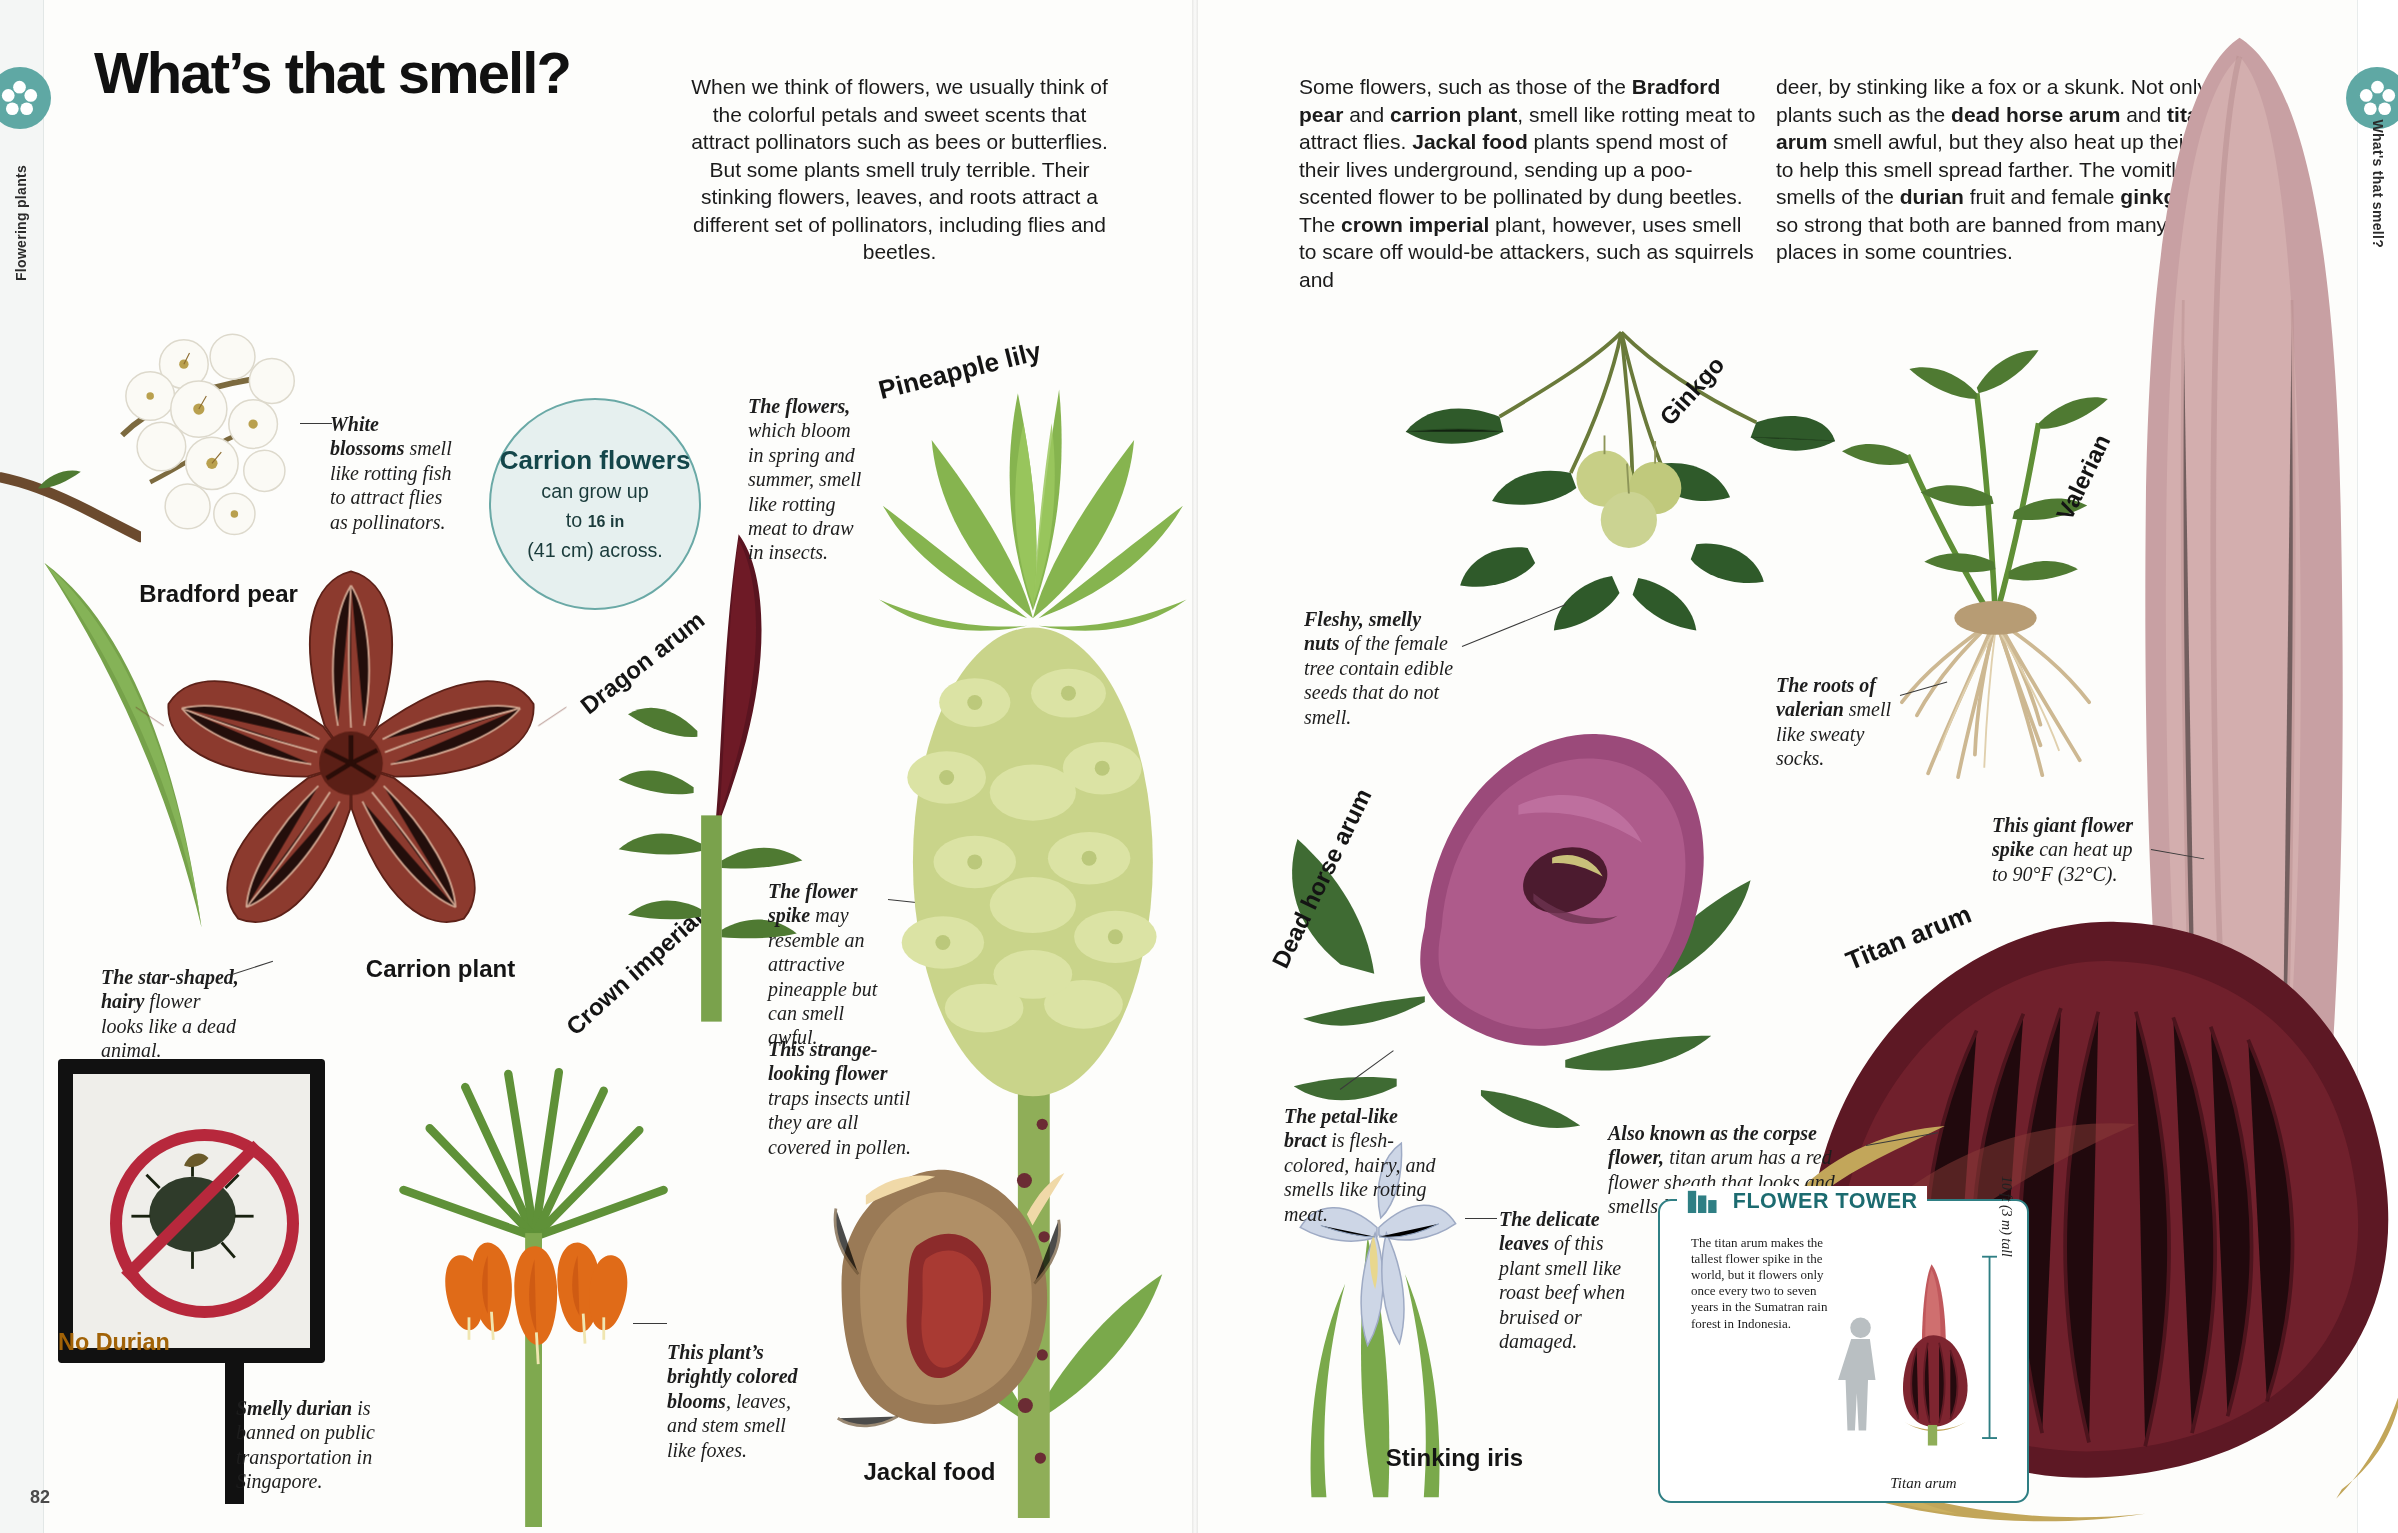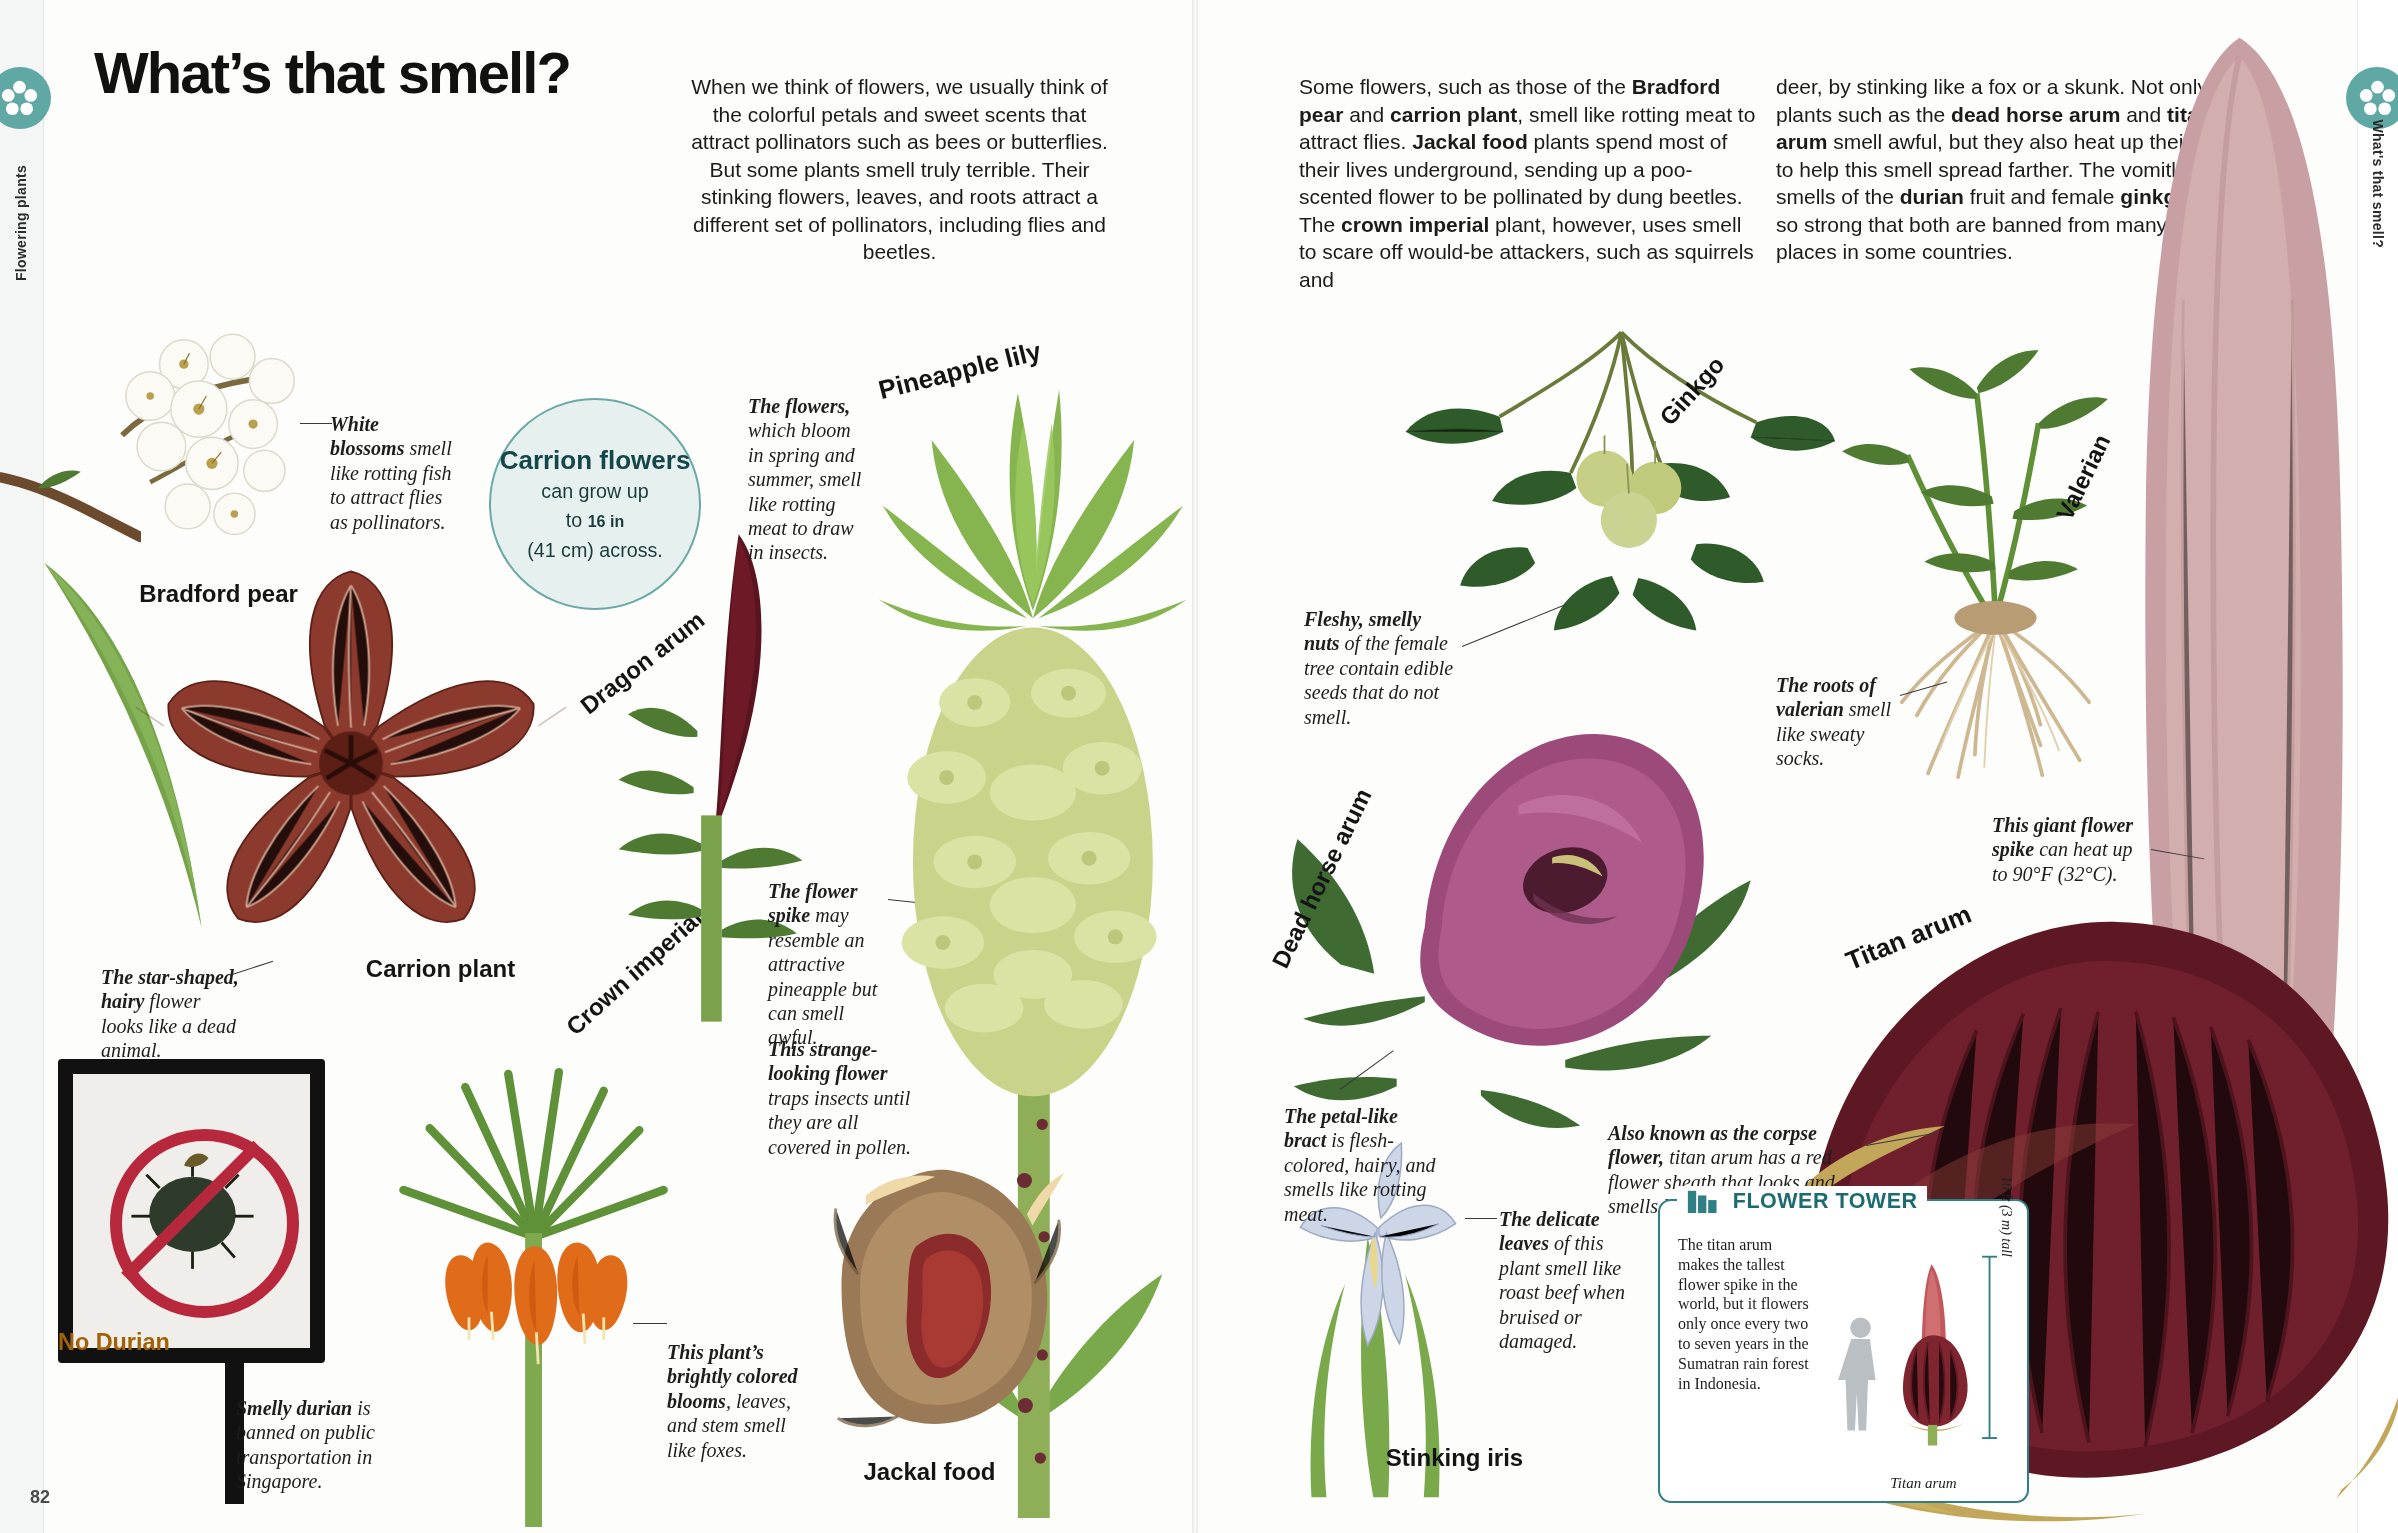--- a/index.html
+++ b/index.html
@@ -110,22 +110,22 @@
   }
   .tower .hdr{
     position:absolute;left:17px;top:-15px;height:30px;background:#fff;
     padding:0 9.4px;display:flex;align-items:center;gap:9.4px;justify-content:space-between;
   }
   .tower .hdr .txt{
     font-family:"Liberation Sans", sans-serif;
     font-weight:bold;font-size:21.5px;color:#1c6b70;letter-spacing:0.5px;
   }
   .tower .body{
-    position:absolute;left:18px;top:34px;width:139px;
-    font-family:"Liberation Serif", serif;font-size:16px;line-height:1.24;color:#1d1d1d;
+    position:absolute;left:31px;top:34px;width:139px;
+    font-family:"Liberation Serif", serif;font-size:13px;line-height:1.24;color:#1d1d1d;
   }
   .tower .sil{position:absolute;left:174px;top:37px;width:169px;height:215px;}
   .tower .tl{
     position:absolute;right:13px;top:56px;
     font-family:"Liberation Serif", serif;font-style:italic;font-size:14px;color:#222;
     transform:rotate(90deg);transform-origin:right top;white-space:nowrap;
   }
   .tower .cap-b{
     position:absolute;left:184px;bottom:9.4px;width:159px;text-align:center;
     font-family:"Liberation Serif", serif;font-style:italic;font-size:15px;color:#1d1d1d;

